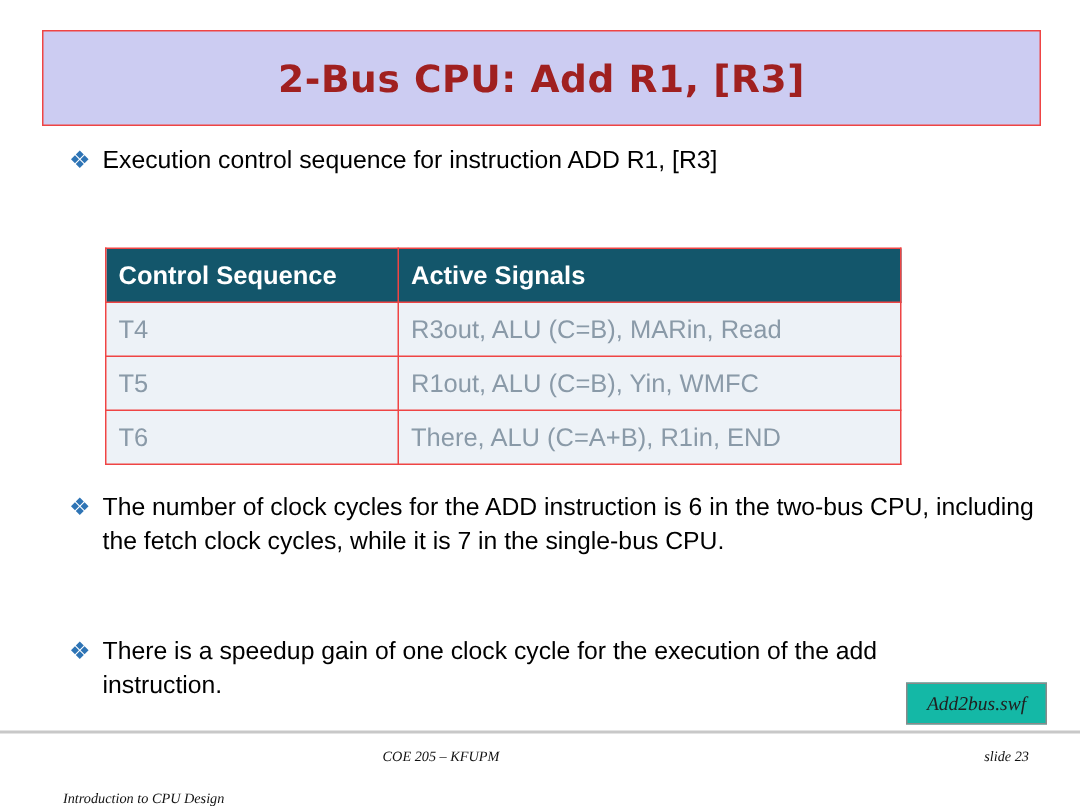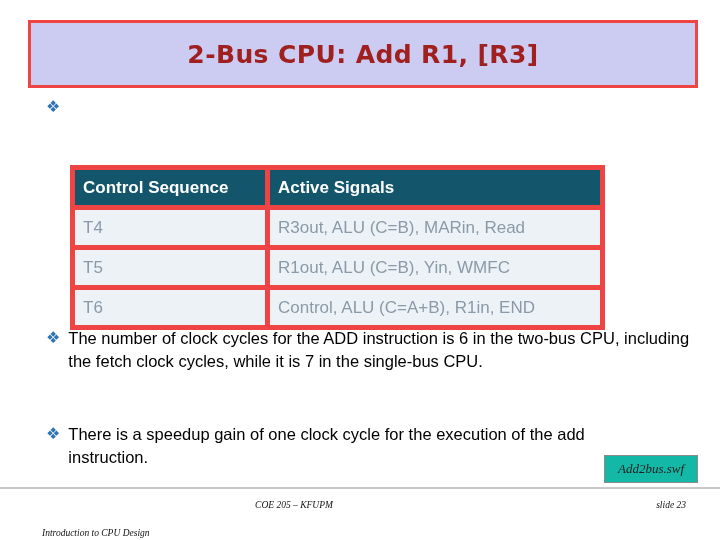--- a/index.html
+++ b/index.html
@@ -16,21 +16,21 @@
   }
 
   
   .title-bar {
     position: absolute;
     left: 28px;
     top: 20px;
     width: 664px;
     height: 62px;
     background: #ccccf2;
-    border: 3px solid #ef4444;
+    border: 1px solid #ef4444;
     display: flex;
     align-items: center;
     justify-content: center;
   }
   .title-text {
     color: #a02020;
     font-family: "DejaVu Sans", sans-serif;
     font-size: 25px;
     font-weight: bold;
     letter-spacing: 0.4px;
@@ -69,21 +69,21 @@
   
   .seq-table {
     position: absolute;
     left: 70px;
     top: 165px;
     width: 530px;
     border-collapse: collapse;
     table-layout: fixed;
   }
   .seq-table th, .seq-table td {
-    border: 5px solid #ef4444;
+    border: 1px solid #ef4444;
     padding: 0;
     height: 35px;
     vertical-align: middle;
   }
   .seq-table th {
     background: #13566b;
     color: #ffffff;
     font-size: 17px;
     font-weight: bold;
     text-align: left;
@@ -145,20 +145,21 @@
 </head>
 <body>
 
 <div class="title-bar">
   <div class="title-text">2-Bus CPU: Add R1, [R3]</div>
 </div>
 
 <div class="bullet-block" id="bullet1">
   <span class="bullet-mark">❖</span>
   <span class="bullet-text">
+    <span class="sub-line">Execution control sequence for instruction ADD R1, [R3]</span>
   </span>
 </div>
 
 <table class="seq-table">
   <colgroup>
       <col class="col-a">
       <col class="col-b">
     </colgroup>
   <thead>
     <tr>
@@ -170,21 +171,21 @@
     <tr>
       <td>T4</td>
       <td>R3out, ALU (C=B), MARin, Read</td>
     </tr>
     <tr>
       <td>T5</td>
       <td>R1out, ALU (C=B), Yin, WMFC</td>
     </tr>
     <tr>
       <td>T6</td>
-      <td>Control, ALU (C=A+B), R1in, END</td>
+      <td>There, ALU (C=A+B), R1in, END</td>
     </tr>
   </tbody>
 </table>
 
 <div class="bullet-block" id="bullet2">
   <span class="bullet-mark">❖</span>
   <span class="bullet-text">The number of clock cycles for the ADD instruction is 6 in the two-bus CPU, including the fetch clock cycles, while it is 7 in the single-bus CPU.</span>
 </div>
 
 <div class="bullet-block" id="bullet3">

